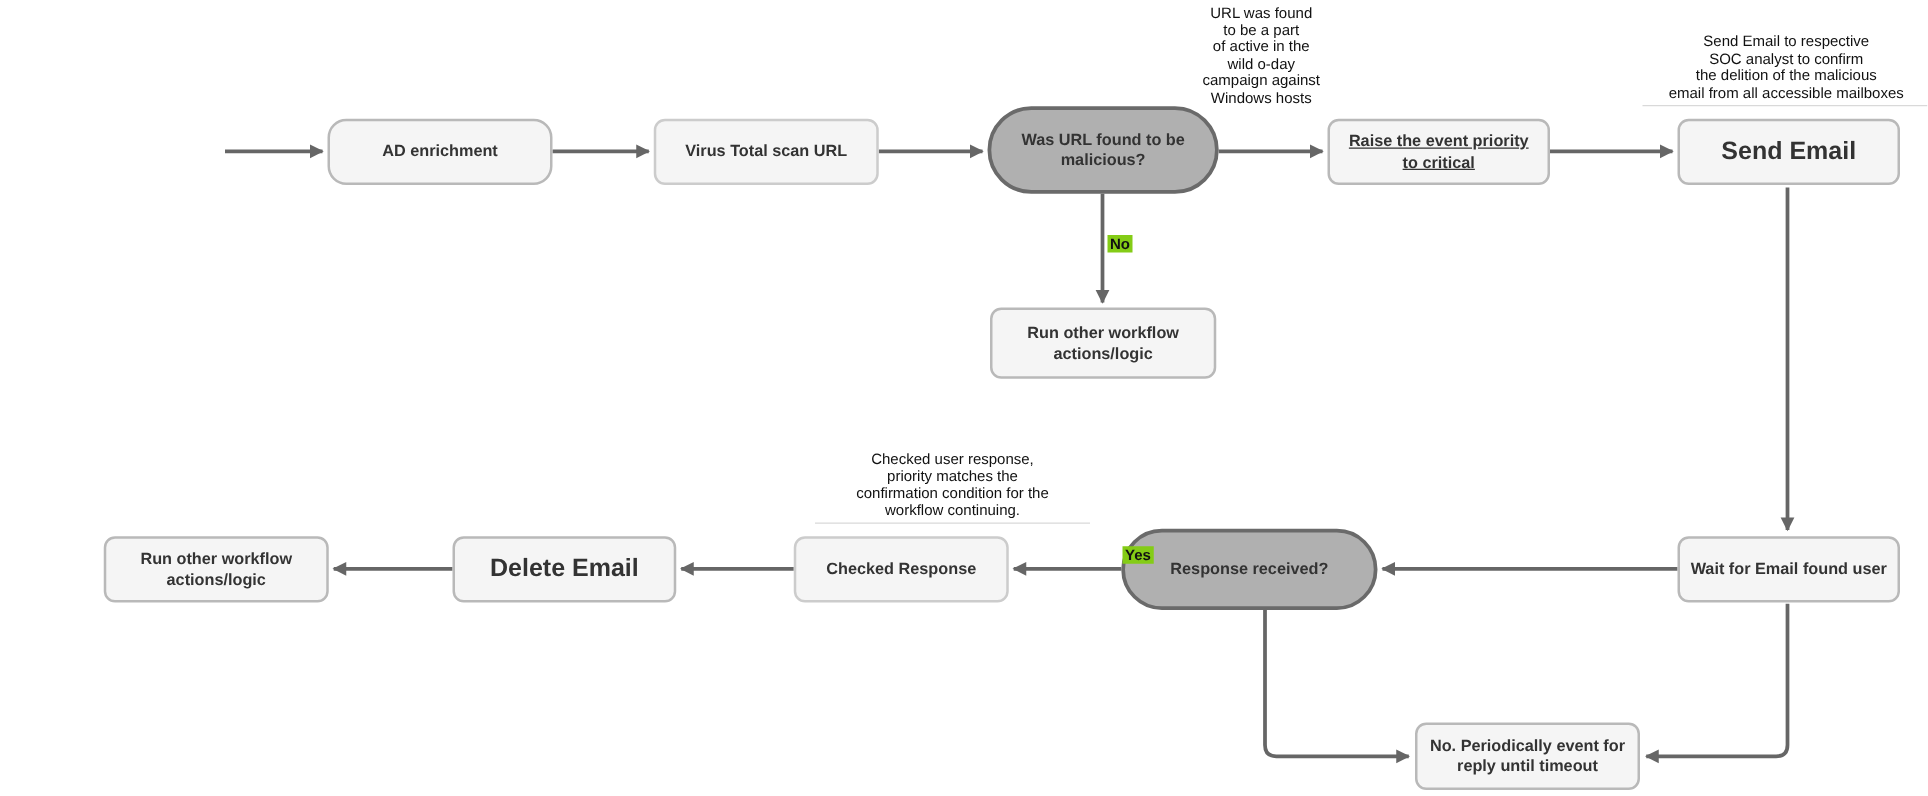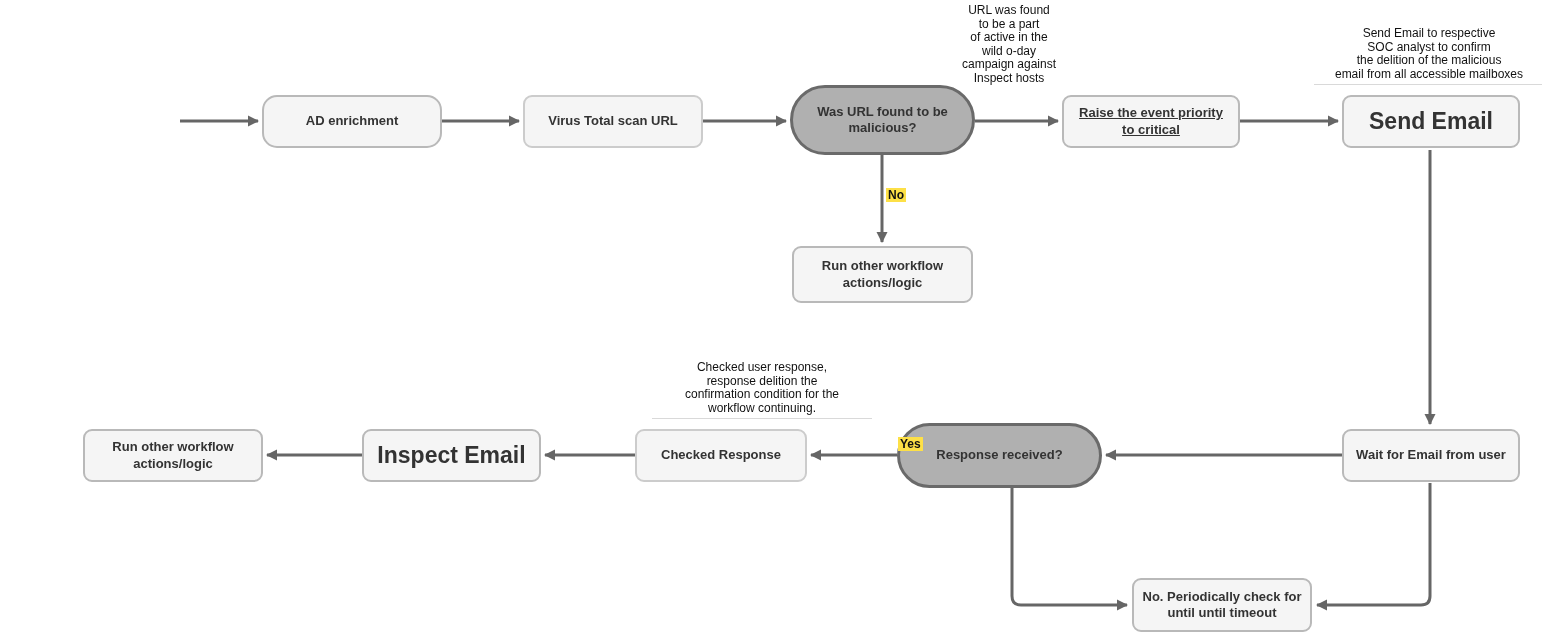--- a/index.html
+++ b/index.html
@@ -26,35 +26,35 @@
     border:2px solid #b9b9b9;
     border-radius:9px;
   }
   .process.light{border-color:#cccccc;}
   .decision{
     background:#b0b0b0;
     border:3px solid #6a6a6a;
     border-radius:36px;
     color:#333333;
   }
-  .big{font-size:23px;}
+  .big{font-size:20px;}
   .annotation{
     position:absolute;z-index:2;
     text-align:center;
     font-size:12px;font-weight:normal;
     color:#111111;
     line-height:13.5px;
     white-space:pre-line;
   }
   .annotation.underlined{border-bottom:1px solid #d9d9d9;padding-bottom:3px;}
   .edge-label{
     position:absolute;z-index:3;
     font-size:12px;font-weight:bold;
     color:#111111;
-    background:#fde047;
+    background:#84cc16;
     padding:0 2px;
   }
 </style>
 </head>
 <body>
 
 <div class="canvas">
 
   <svg class="edges" width="1542" height="637">
     <defs>
@@ -85,46 +85,46 @@
   <div class="node decision" style="left:790px;top:85px;width:185px;height:70px;">Was URL found to be malicious?</div>
 
   <div class="node process light" style="left:523px;top:95px;width:180px;height:53px;">Virus Total scan URL</div>
 
   <div class="node process" style="left:1062px;top:95px;width:178px;height:53px;text-decoration:underline;">Raise the event priority to critical</div>
 
   <div class="node process big" style="left:1342px;top:95px;width:178px;height:53px;">Send Email</div>
 
   <div class="node process" style="left:792px;top:246px;width:181px;height:57px;">Run other workflow actions/logic</div>
 
-  <div class="node process" style="left:1342px;top:429px;width:178px;height:53px;">Wait for Email from user</div>
+  <div class="node process" style="left:1342px;top:429px;width:178px;height:53px;">Wait for Email found user</div>
 
   <div class="node decision" style="left:897px;top:423px;width:205px;height:65px;">Response received?</div>
 
   <div class="node process light" style="left:635px;top:429px;width:172px;height:53px;">Checked Response</div>
 
-  <div class="node process big" style="left:362px;top:429px;width:179px;height:53px;">Inspect Email</div>
+  <div class="node process big" style="left:362px;top:429px;width:179px;height:53px;">Delete Email</div>
 
   <div class="node process" style="left:83px;top:429px;width:180px;height:53px;">Run other workflow actions/logic</div>
 
-  <div class="node process" style="left:1132px;top:578px;width:180px;height:54px;">No. Periodically check for until until timeout</div>
+  <div class="node process" style="left:1132px;top:578px;width:180px;height:54px;">No. Periodically event for reply until timeout</div>
 
   <div class="annotation" style="left:919px;top:4px;width:180px;">URL was found
 to be a part
 of active in the
 wild o-day
 campaign against
-Inspect hosts</div>
+Windows hosts</div>
 
   <div class="annotation underlined" style="left:1314px;top:27px;width:230px;">Send Email to respective
 SOC analyst to confirm
 the delition of the malicious
 email from all accessible mailboxes</div>
 
   <div class="annotation underlined" style="left:652px;top:361px;width:220px;">Checked user response,
-response delition the
+priority matches the
 confirmation condition for the
 workflow continuing.</div>
 
   <div class="edge-label" style="left:886px;top:188px;">No</div>
 
   <div class="edge-label" style="left:858px;top:437px;margin-left:40px;">Yes</div>
 
 </div>
 
 </body></html>

